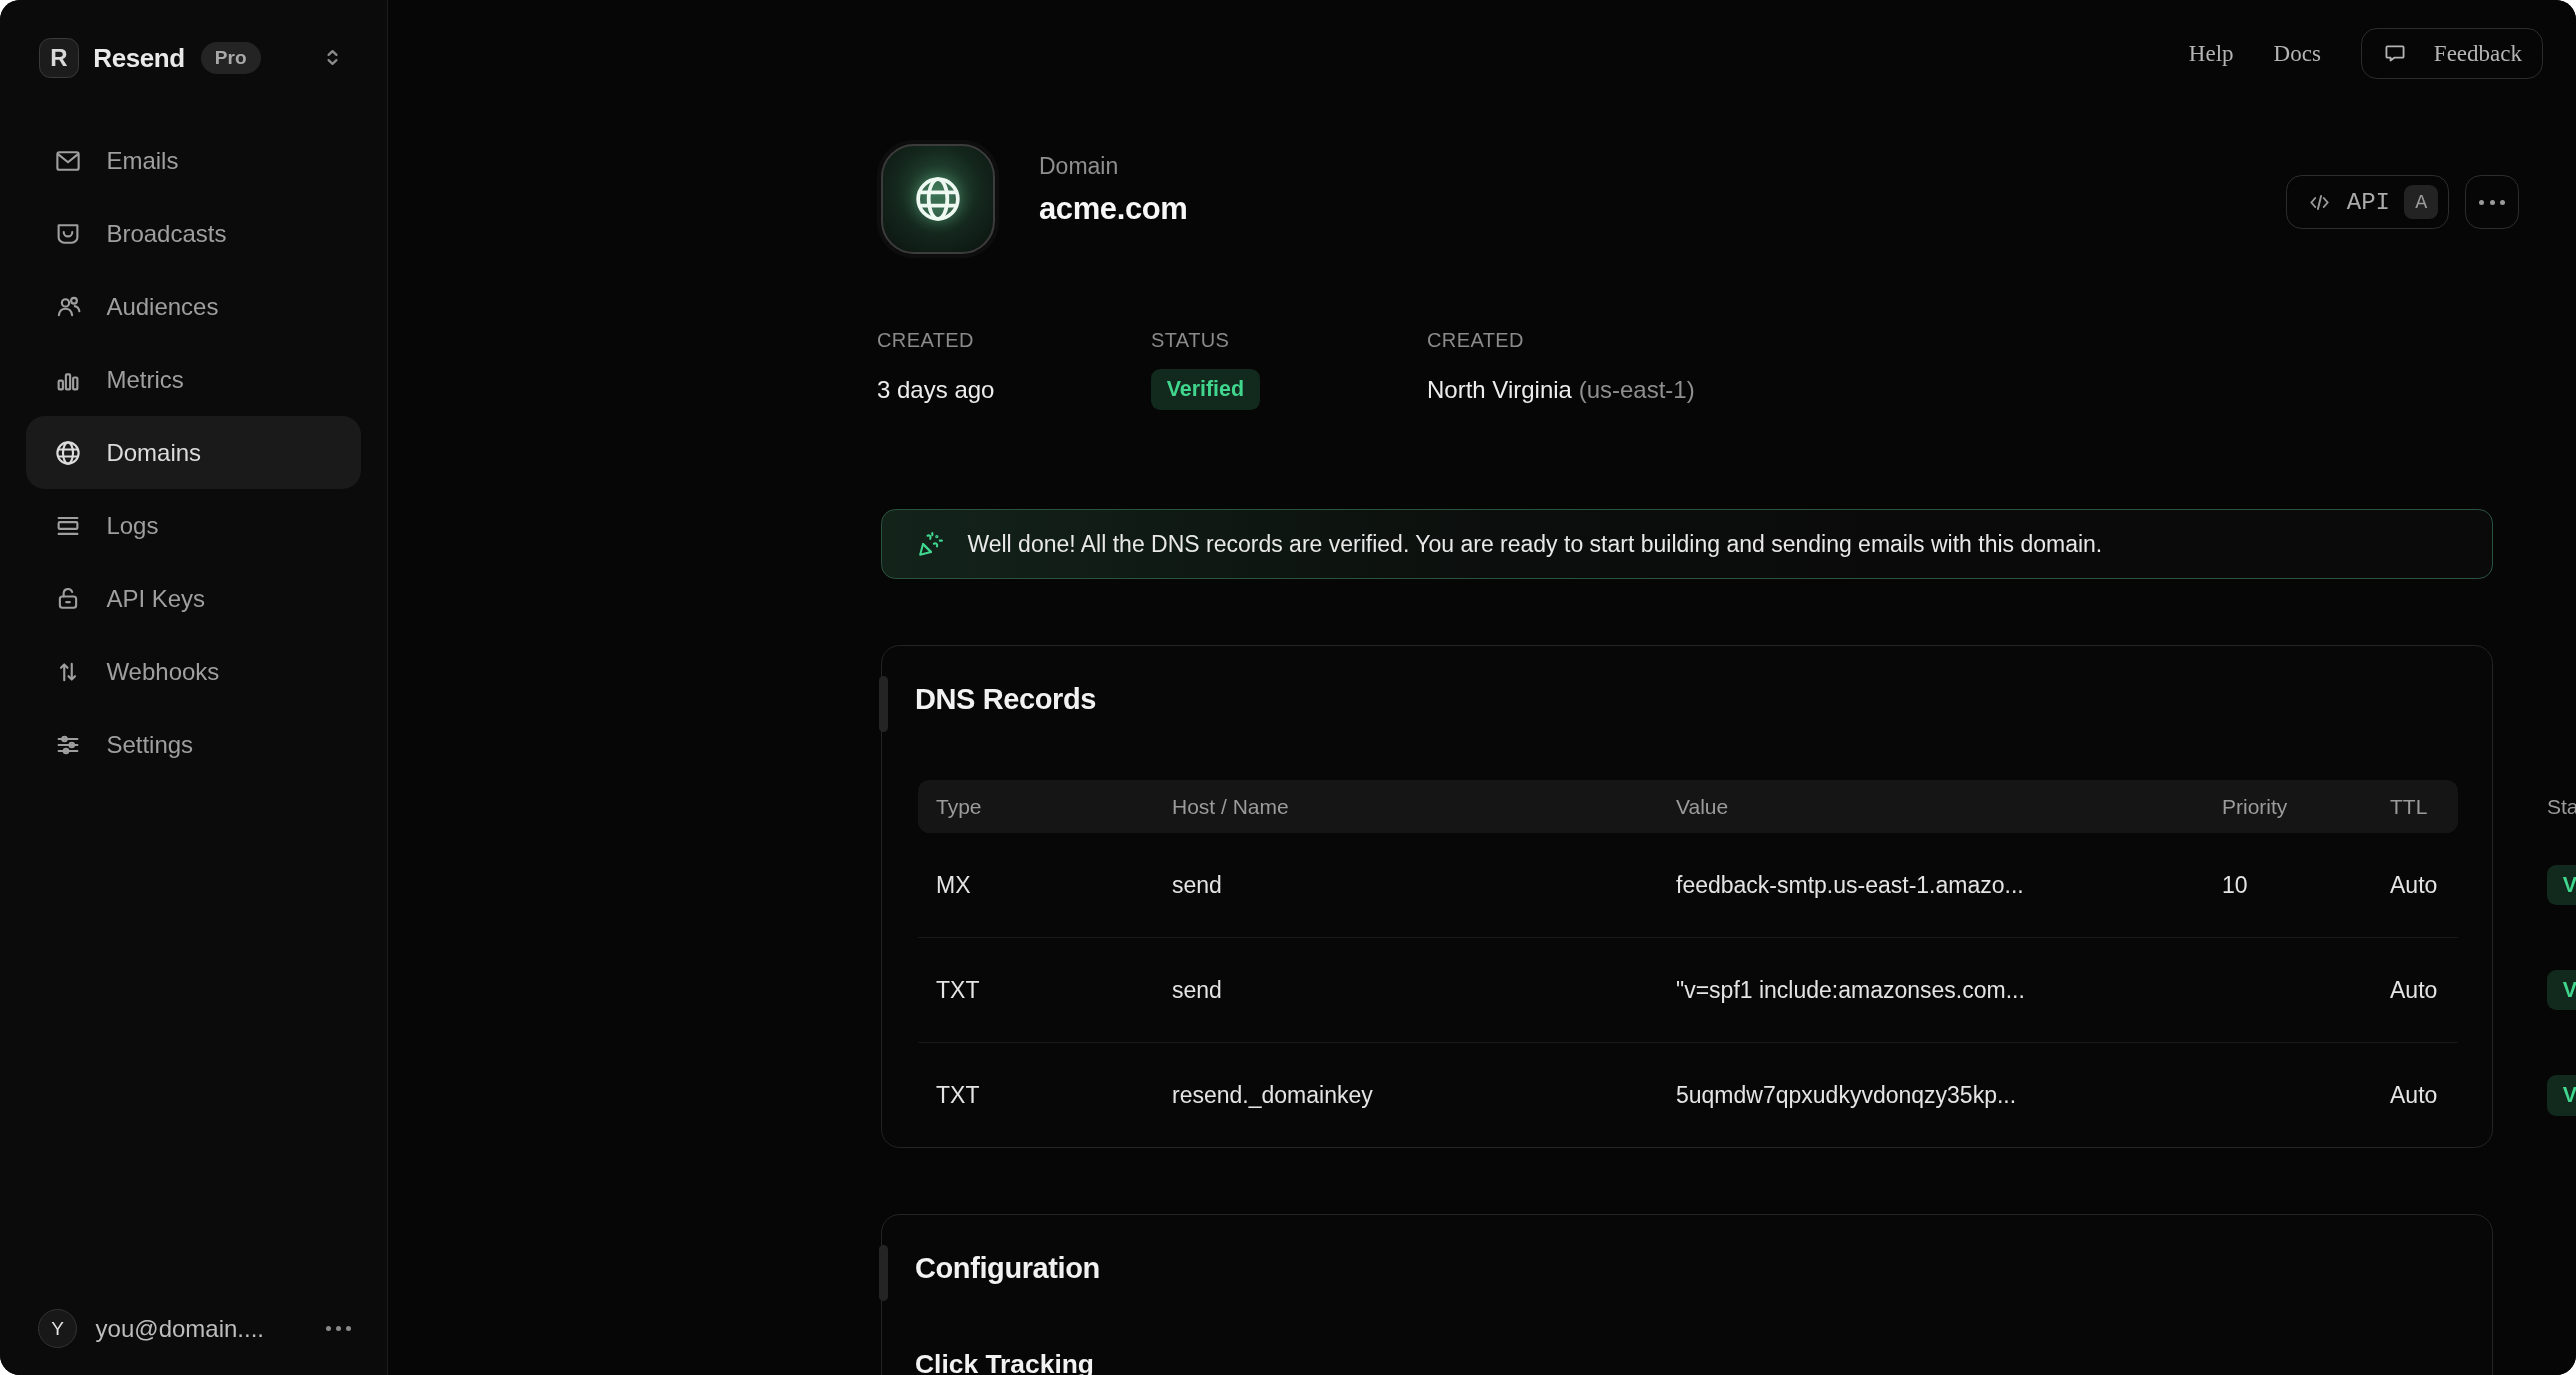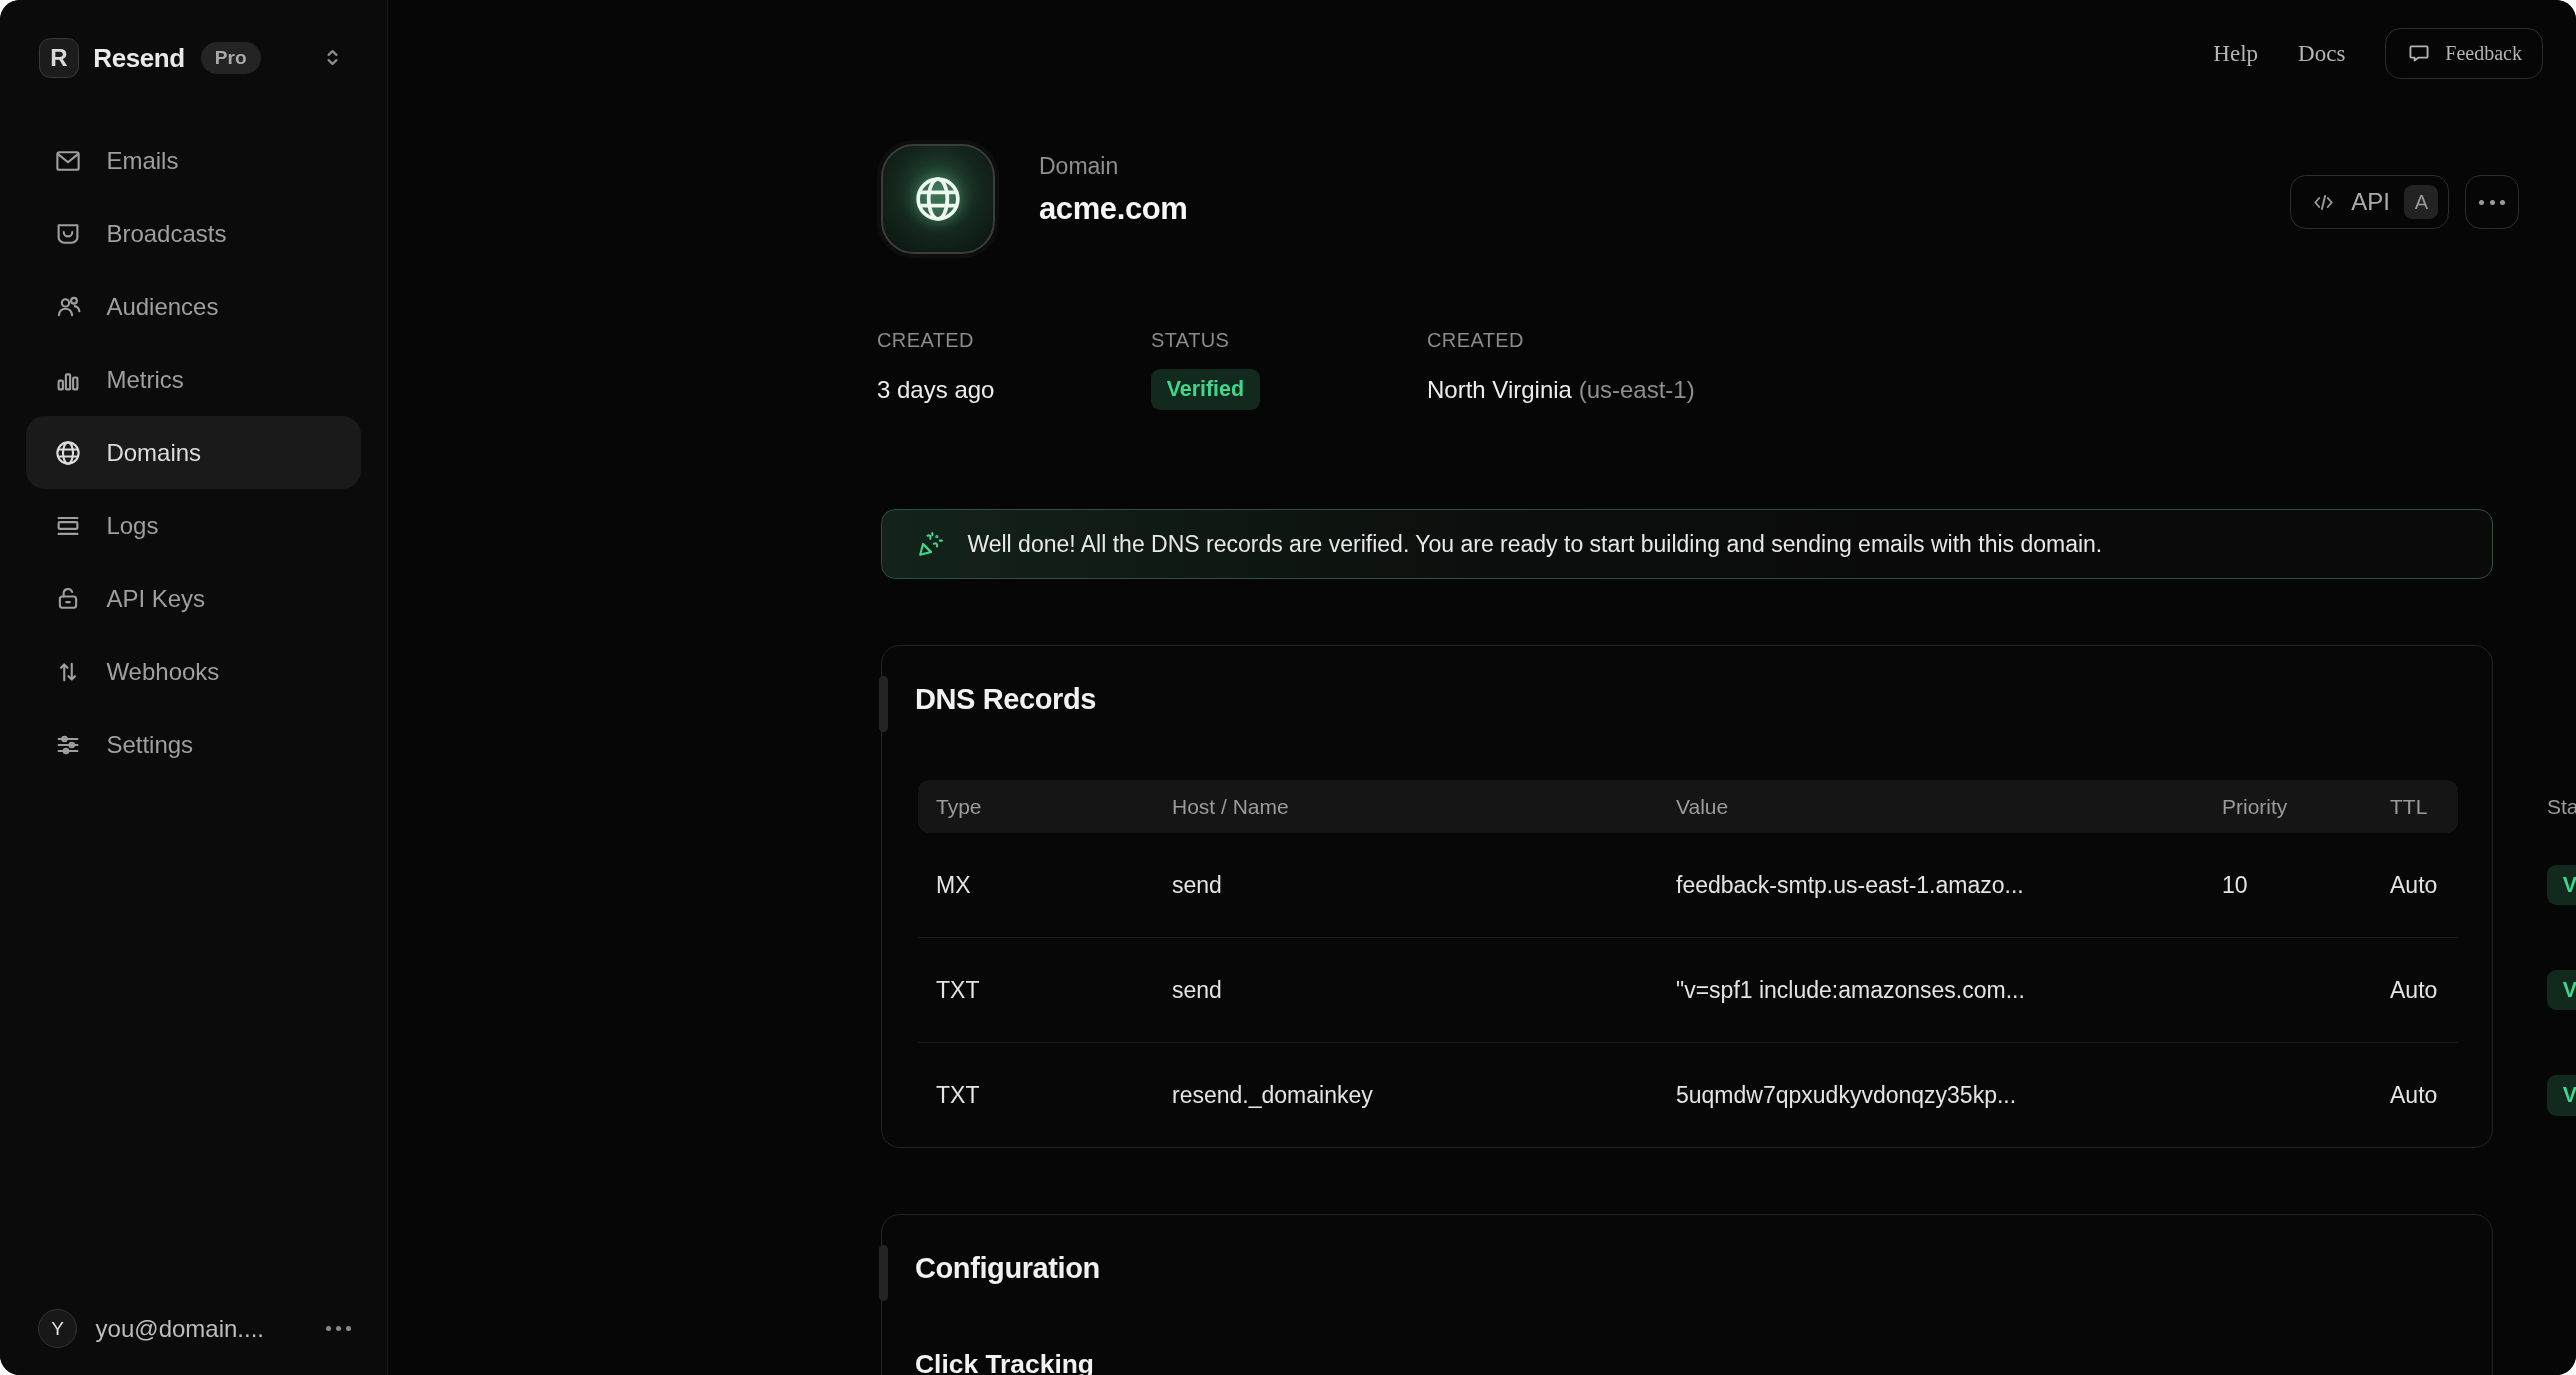--- a/index.html
+++ b/index.html
@@ -20,21 +20,21 @@
   .user-row { position:absolute; left:38px; right:29px; bottom:27px; height:39px; display:flex; align-items:center; }
   .avatar { width:39px; height:39px; border-radius:50%; background:#181818; border:1.4px solid #333; color:#e3e3e3; font-size:19px; display:flex; align-items:center; justify-content:center; }
   .user-email { margin-left:18.6px; font-size:24px; color:#bdbdbd; flex:1; }
   .user-menu { color:#8a8a8a; display:flex; gap:5px; padding:7.1px; cursor:pointer; }
   .user-menu i, .more-btn i { width:5px; height:5px; border-radius:50%; background:currentColor; display:block; }
 
   
   .content { position:relative; flex:1; background:#060606; }
   .topnav { position:absolute; top:28px; right:33px; height:51px; display:flex; align-items:center; gap:40px;font-family:Liberation Serif, serif; }
   .topnav .link { font-size:23px; color:#b4b4b4; cursor:pointer; }
-  .feedback-btn { display:flex; align-items:center; gap:13px; border:1.4px solid #2c2c2c; border-radius:15.7px; height:51px; padding:12px 20px; color:#b4b4b4; font-size:20px; cursor:pointer; }
+  .feedback-btn { display:flex; align-items:center; gap:26px; border:1.4px solid #2c2c2c; border-radius:15.7px; height:51px; padding:12px 20px; color:#b4b4b4; font-size:23px; cursor:pointer; }
   .feedback-btn svg { width:26px; height:26px; stroke:currentColor; fill:none; stroke-width:1.7; stroke-linejoin:round; stroke-linecap:round; }
 
   .domain-header { position:absolute; top:144px; left:493px; display:flex; }
   .domain-icon { width:114px; height:110px; border-radius:33px; border:2.9px solid #3c3c3c; background:radial-gradient(circle at 50% 42%, #2a523c 0%, #14271d 52%, #0a120d 100%); display:flex; align-items:center; justify-content:center; box-shadow:0 0 0 4.3px #0d0d0d; }
   .domain-icon svg { width:56px; height:56px; stroke:#eef9f2; fill:none; stroke-width:1.6; filter:drop-shadow(0 0 7.1px rgba(140,255,190,.45)); }
   .domain-titles { margin-left:44px; padding-top:8.6px; }
   .domain-eyebrow { font-size:23px; color:#8f8f8f; }
   .domain-title { margin-top:11.4px; font-size:31px; font-weight:700; color:#f7f7f7; letter-spacing:-0.4px; }
 
   .header-actions { position:absolute; top:175px; right:57px; display:flex; gap:15.7px; }
@@ -195,21 +195,21 @@
             <path d="M4.4 9.2h15.2M4.4 14.8h15.2"></path>
           </svg>
       </div>
       <div class="domain-titles">
         <div class="domain-eyebrow">Domain</div>
         <div class="domain-title">acme.com</div>
       </div>
     </div>
 
     <div class="header-actions">
-      <button class="api-btn" style="background:none;font-family:Liberation Sans, sans-serif;">
+      <button class="api-btn" style="background:none;font-family:Liberation Mono, monospace;">
         <svg viewBox="0 0 24 24">
             <path d="M8.2 8 4.8 12l3.4 4"></path>
             <path d="M15.8 8l3.4 4-3.4 4"></path>
             <path d="M13.4 6.2 10.6 17.8"></path>
           </svg>
         <span>API</span>
         <span class="api-kbd">A</span>
       </button>
       <button class="more-btn" style="background:none;">
         <i></i>

